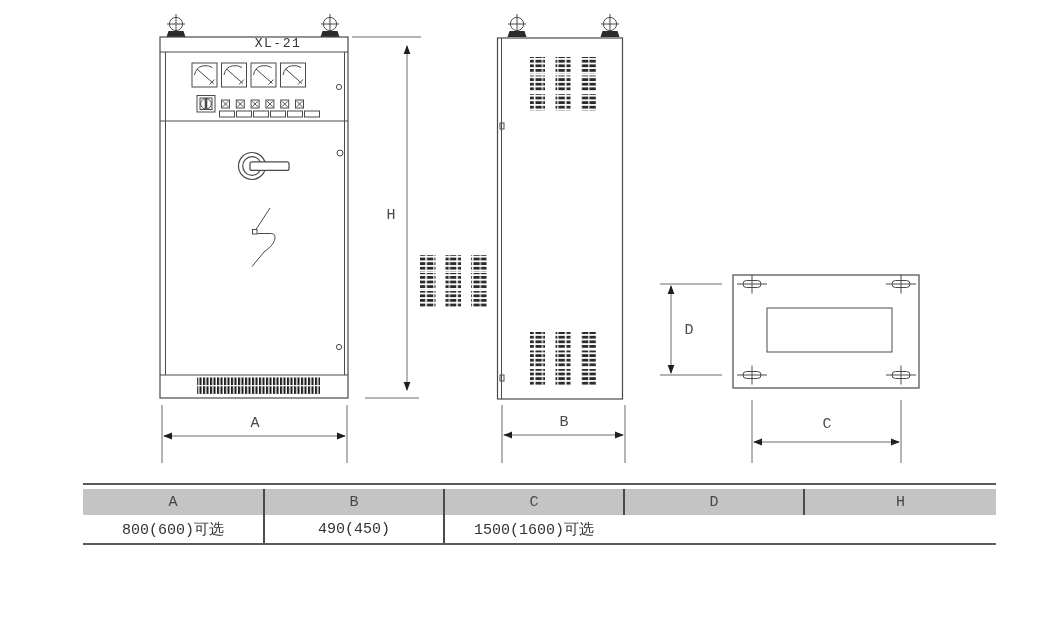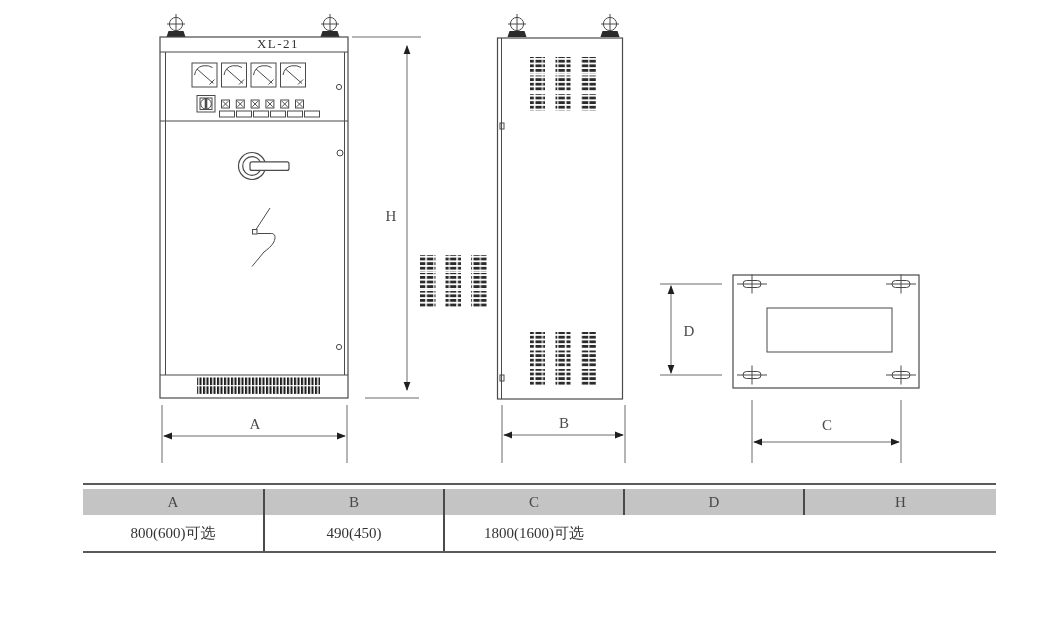--- a/index.html
+++ b/index.html
@@ -1,39 +1,39 @@
 <!DOCTYPE html>
 <html><head>
 <meta charset="utf-8">
 <style>
   html,body{margin:0;padding:0;background:#ffffff;}
   .canvas{
     position:relative;width:1063px;height:636px;background:#ffffff;overflow:hidden;
-    font-family:Liberation Serif, serif;color:#3d3d3d;
+    font-family:Liberation Mono, monospace;color:#3d3d3d;
   }
   svg{position:absolute;left:0;top:0;}
   .lbl{
     position:absolute;font-size:15px;color:#4a4a4a;text-align:center;
     line-height:16px;user-select:none;
   }
   .model-lbl{
     position:absolute;left:233px;top:37px;width:90px;height:14px;
     font-size:13px;letter-spacing:1.5px;text-align:center;color:#333;line-height:14px;
   }
   
   .size-table{position:absolute;left:83px;top:483px;width:913px;}
   .tline{height:2px;background:#5a5a5a;}
   .tgap{height:4px;background:#ffffff;}
   .trow{display:grid;grid-template-columns:180px 180px 180px 180px 193px;}
   .th{
     background:#c4c4c4;height:26px;display:flex;align-items:center;justify-content:center;
     font-size:15px;color:#474747;
   }
   .td{
-    background:#ffffff;height:36px;display:flex;align-items:center;justify-content:center;
+    background:#ffffff;height:28px;display:flex;align-items:center;justify-content:center;
     font-size:15px;color:#333;
   }
   .th + .th,.td + .td{border-left:2px solid #4a4a4a;}
   .caption{
     position:absolute;left:83px;top:582px;width:913px;text-align:center;
     font-size:15px;color:#2e2e2e;letter-spacing:1px;
   }
 </style>
 </head>
 <body>
@@ -230,19 +230,19 @@
     <div class="trow">
       <div class="th">A</div>
       <div class="th">B</div>
       <div class="th">C</div>
       <div class="th">D</div>
       <div class="th">H</div>
     </div>
     <div class="trow">
       <div class="td">800(600)可选</div>
       <div class="td">490(450)</div>
-      <div class="td">1800(1600)可选</div>
+      <div class="td">1500(1600)可选</div>
     </div>
     <div class="tline"></div>
   </div>
 
 
 </div>
 
 </body></html>

